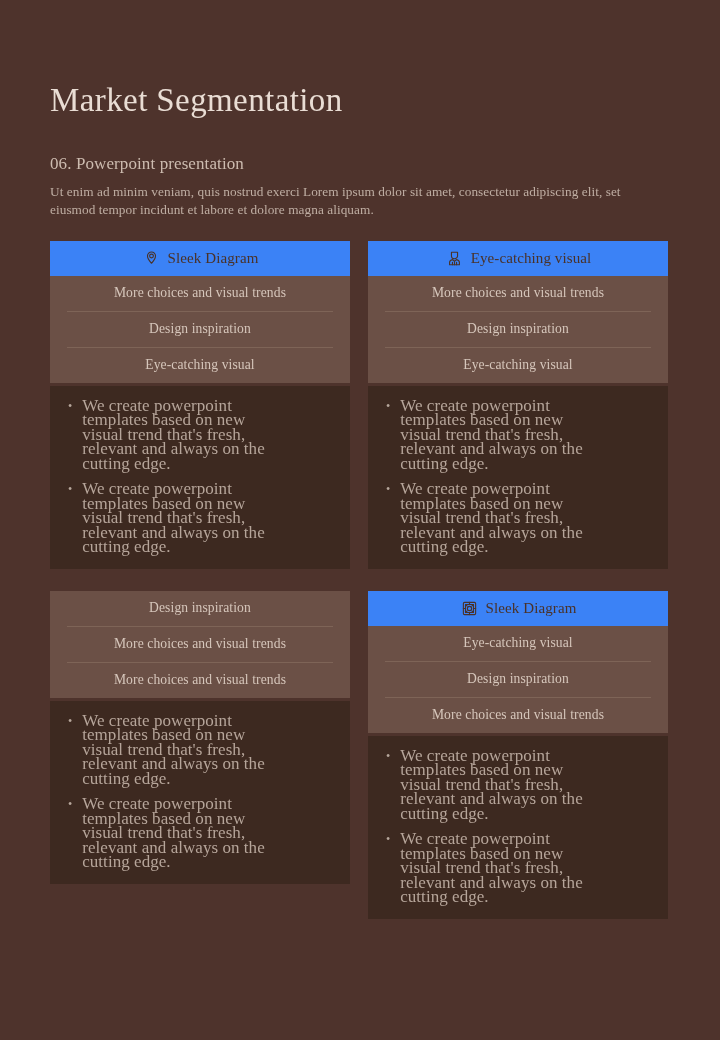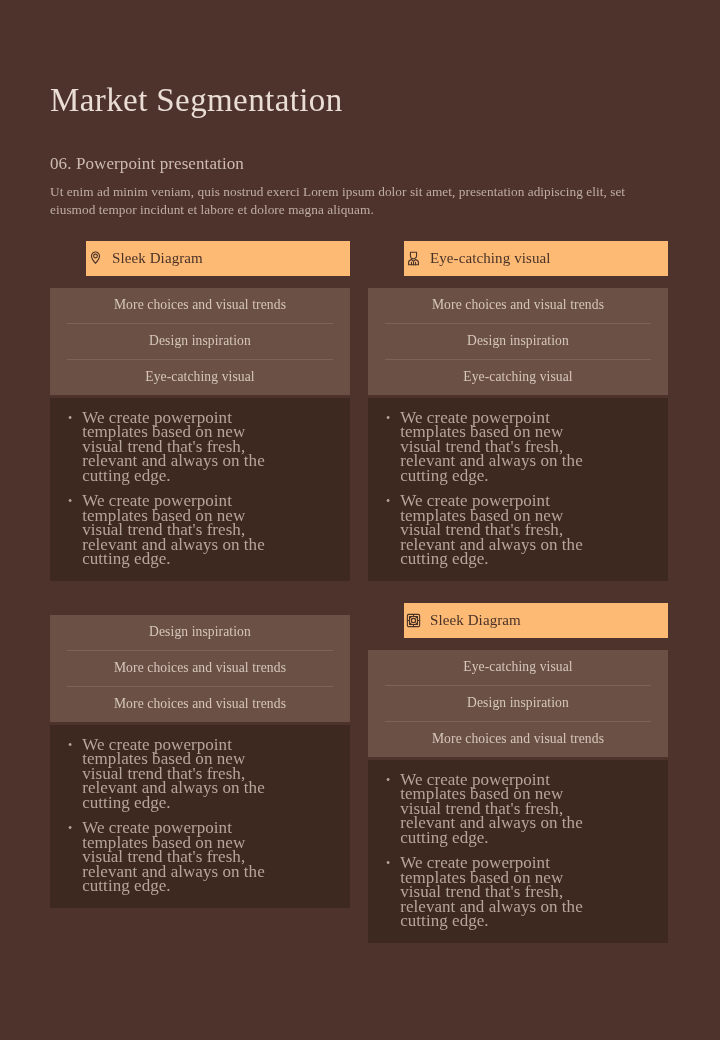--- a/index.html
+++ b/index.html
@@ -54,26 +54,26 @@
     display: grid;
     grid-template-columns: 300px 300px;
     column-gap: 18px;
     row-gap: 22px;
   }
   .card {
     width: 300px;
   }
 
   .card-head {
-    background: #fdba74;
+    background: #3b82f6;
     height: 35px;
     display: flex;
     align-items: center;
+    justify-content: center;
     gap: 7px;
-    margin-left: 36px;
   }
   .card-head .head-label {
     font-size: 15px;
     color: #4a3228;
     letter-spacing: 0.1px;
     white-space: nowrap;
   }
   .head-icon {
     display: inline-flex;
     align-items: center;
@@ -81,21 +81,20 @@
     width: 19px;
     height: 19px;
     flex: none;
   }
   .head-icon svg { display: block; }
 
   
   .card-rows {
     background: #6b5046;
     padding: 0 17px;
-    margin-top: 12px;
   }
   .row {
     height: 35px;
     display: flex;
     align-items: center;
     justify-content: center;
     font-size: 13.6px;
     color: #d6c6bb;
     letter-spacing: 0.1px;
     border-bottom: 1px solid #7e6457;
@@ -129,21 +128,21 @@
     letter-spacing: 0.05px;
   }
 </style>
 </head>
 <body>
 
 <div class="slide">
 
   <h1 class="title">Market Segmentation</h1>
   <div class="subtitle">06. Powerpoint presentation</div>
-  <p class="lede">Ut enim ad minim veniam, quis nostrud exerci  Lorem ipsum dolor sit amet, presentation adipiscing elit, set eiusmod tempor incidunt et labore et dolore magna aliquam.</p>
+  <p class="lede">Ut enim ad minim veniam, quis nostrud exerci  Lorem ipsum dolor sit amet, consectetur adipiscing elit, set eiusmod tempor incidunt et labore et dolore magna aliquam.</p>
 
   <div class="grid" id="grid">
       <div class="card">
         <div class="card-head">
           <span class="head-icon">
             <svg viewBox="0 0 20 20" width="17" height="17">
               <path fill="none" stroke="#4a3228" stroke-width="1.3" stroke-linecap="round" stroke-linejoin="round" d="M10 2.4c-2.6 0-4.7 2.1-4.7 4.7 0 3.4 4.7 8.5 4.7 8.5s4.7-5.1 4.7-8.5c0-2.6-2.1-4.7-4.7-4.7z"></path>
               <circle fill="none" stroke="#4a3228" stroke-width="1.3" stroke-linecap="round" stroke-linejoin="round" cx="10" cy="7.1" r="2.2"></circle>
             </svg>
           </span>

